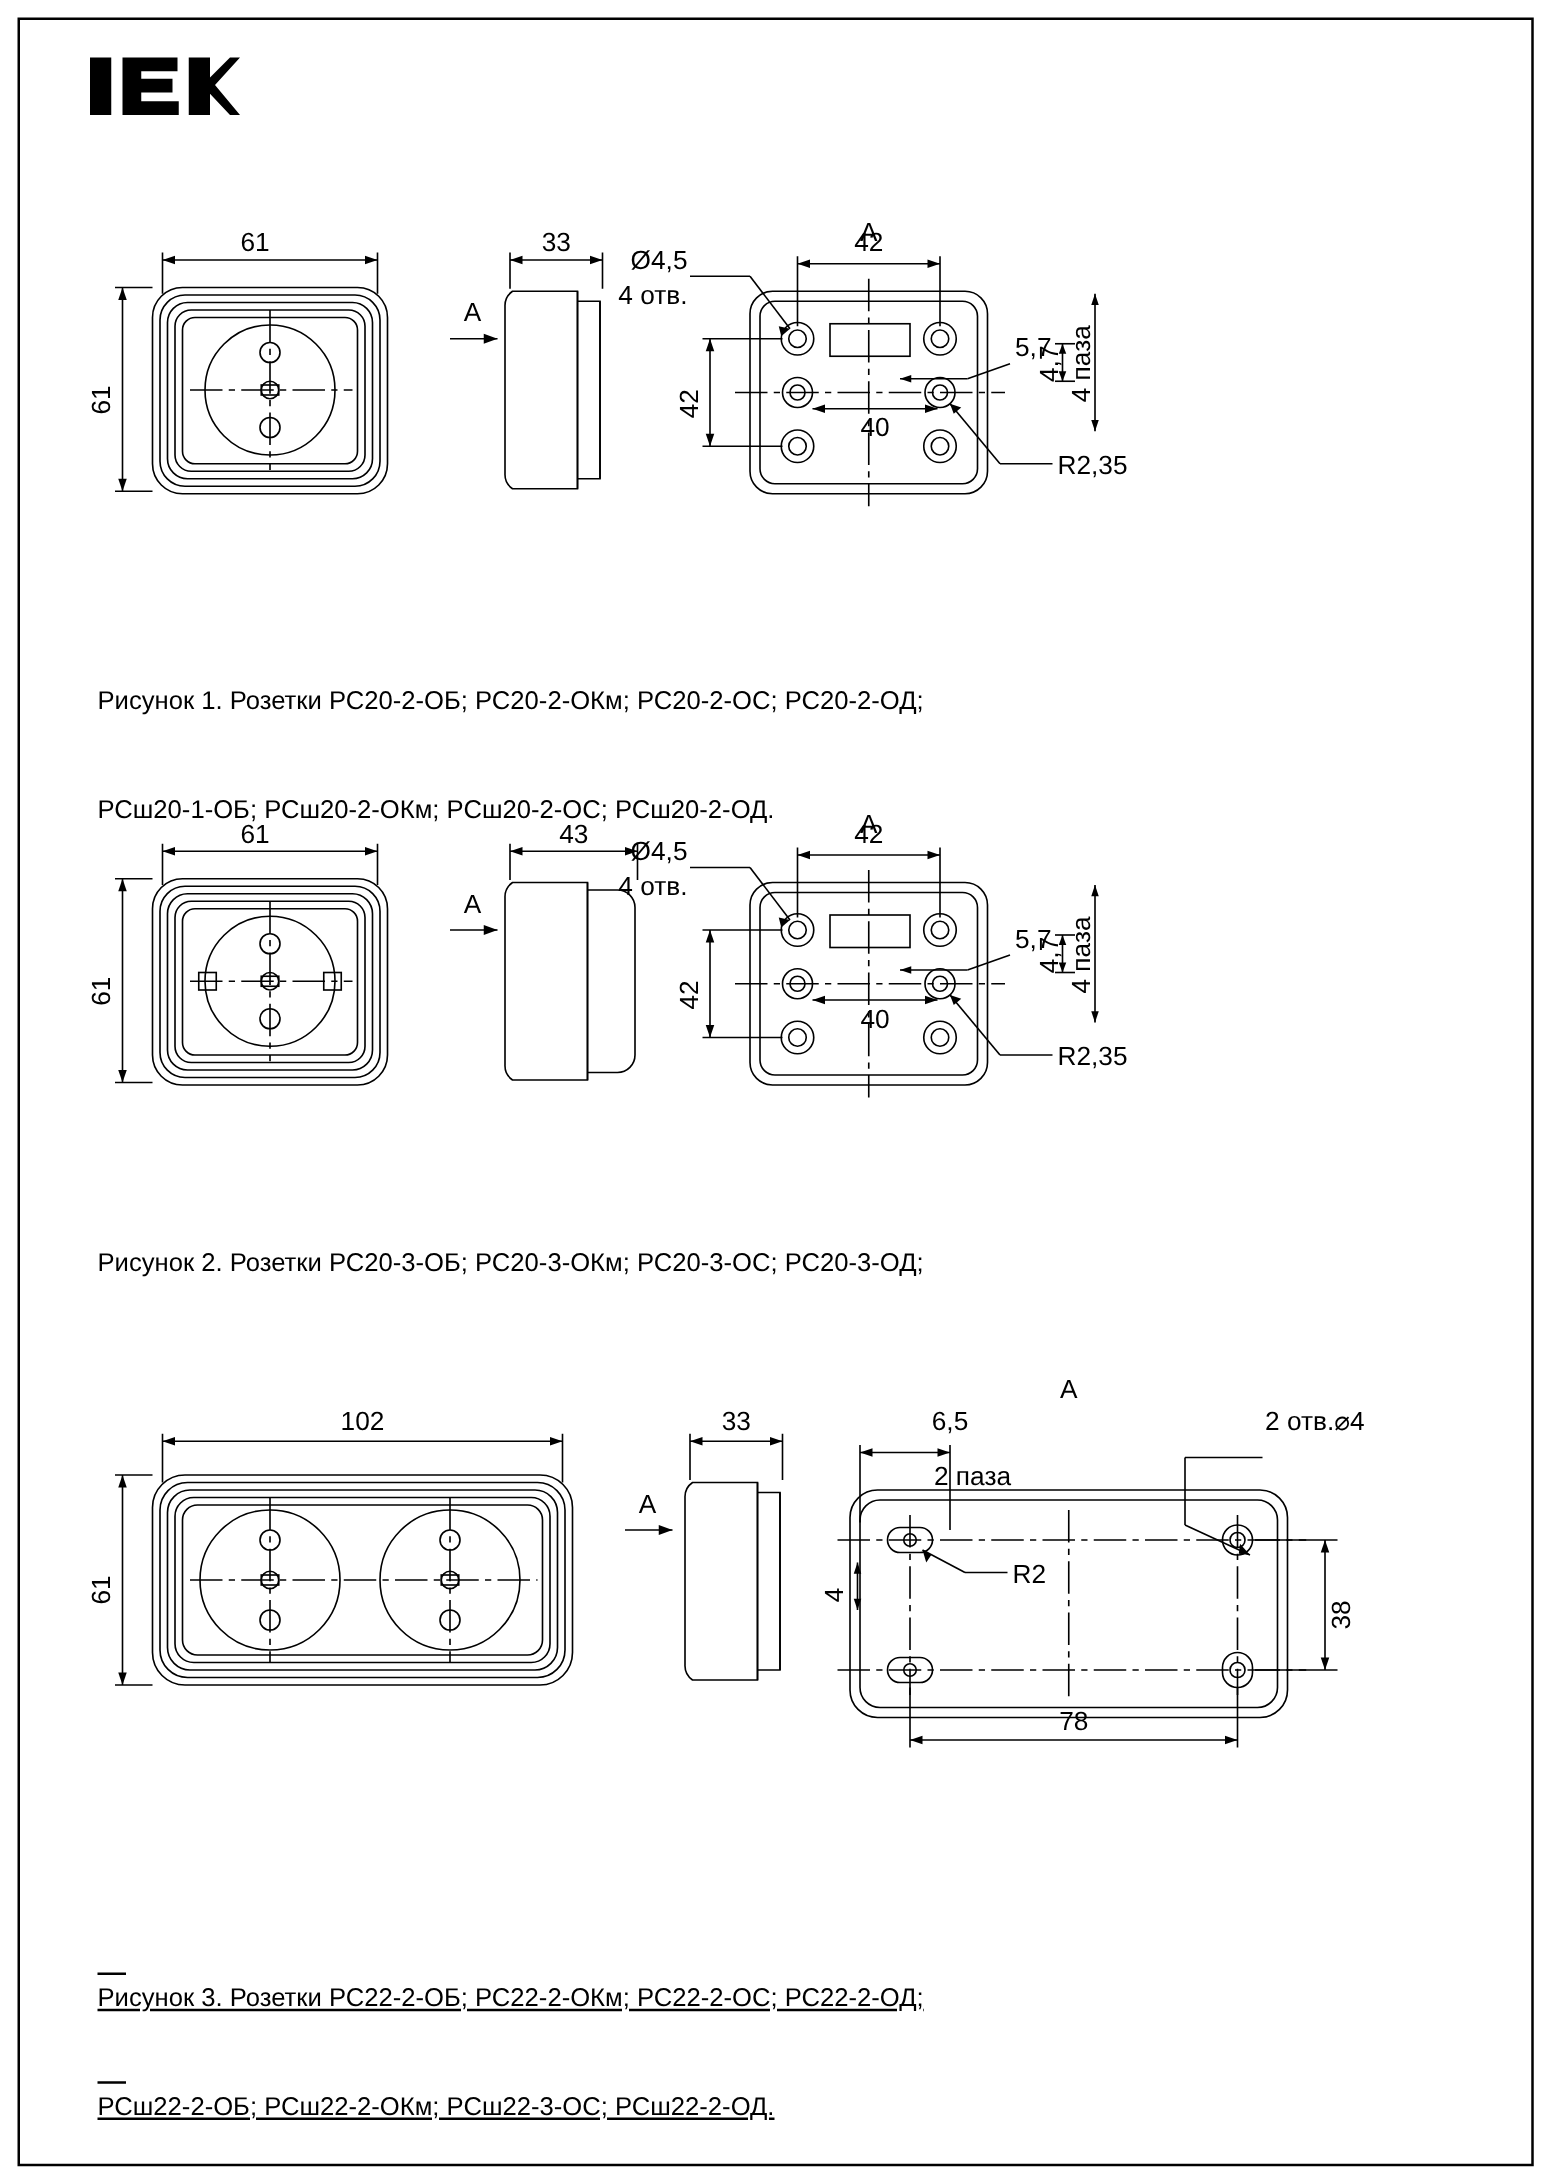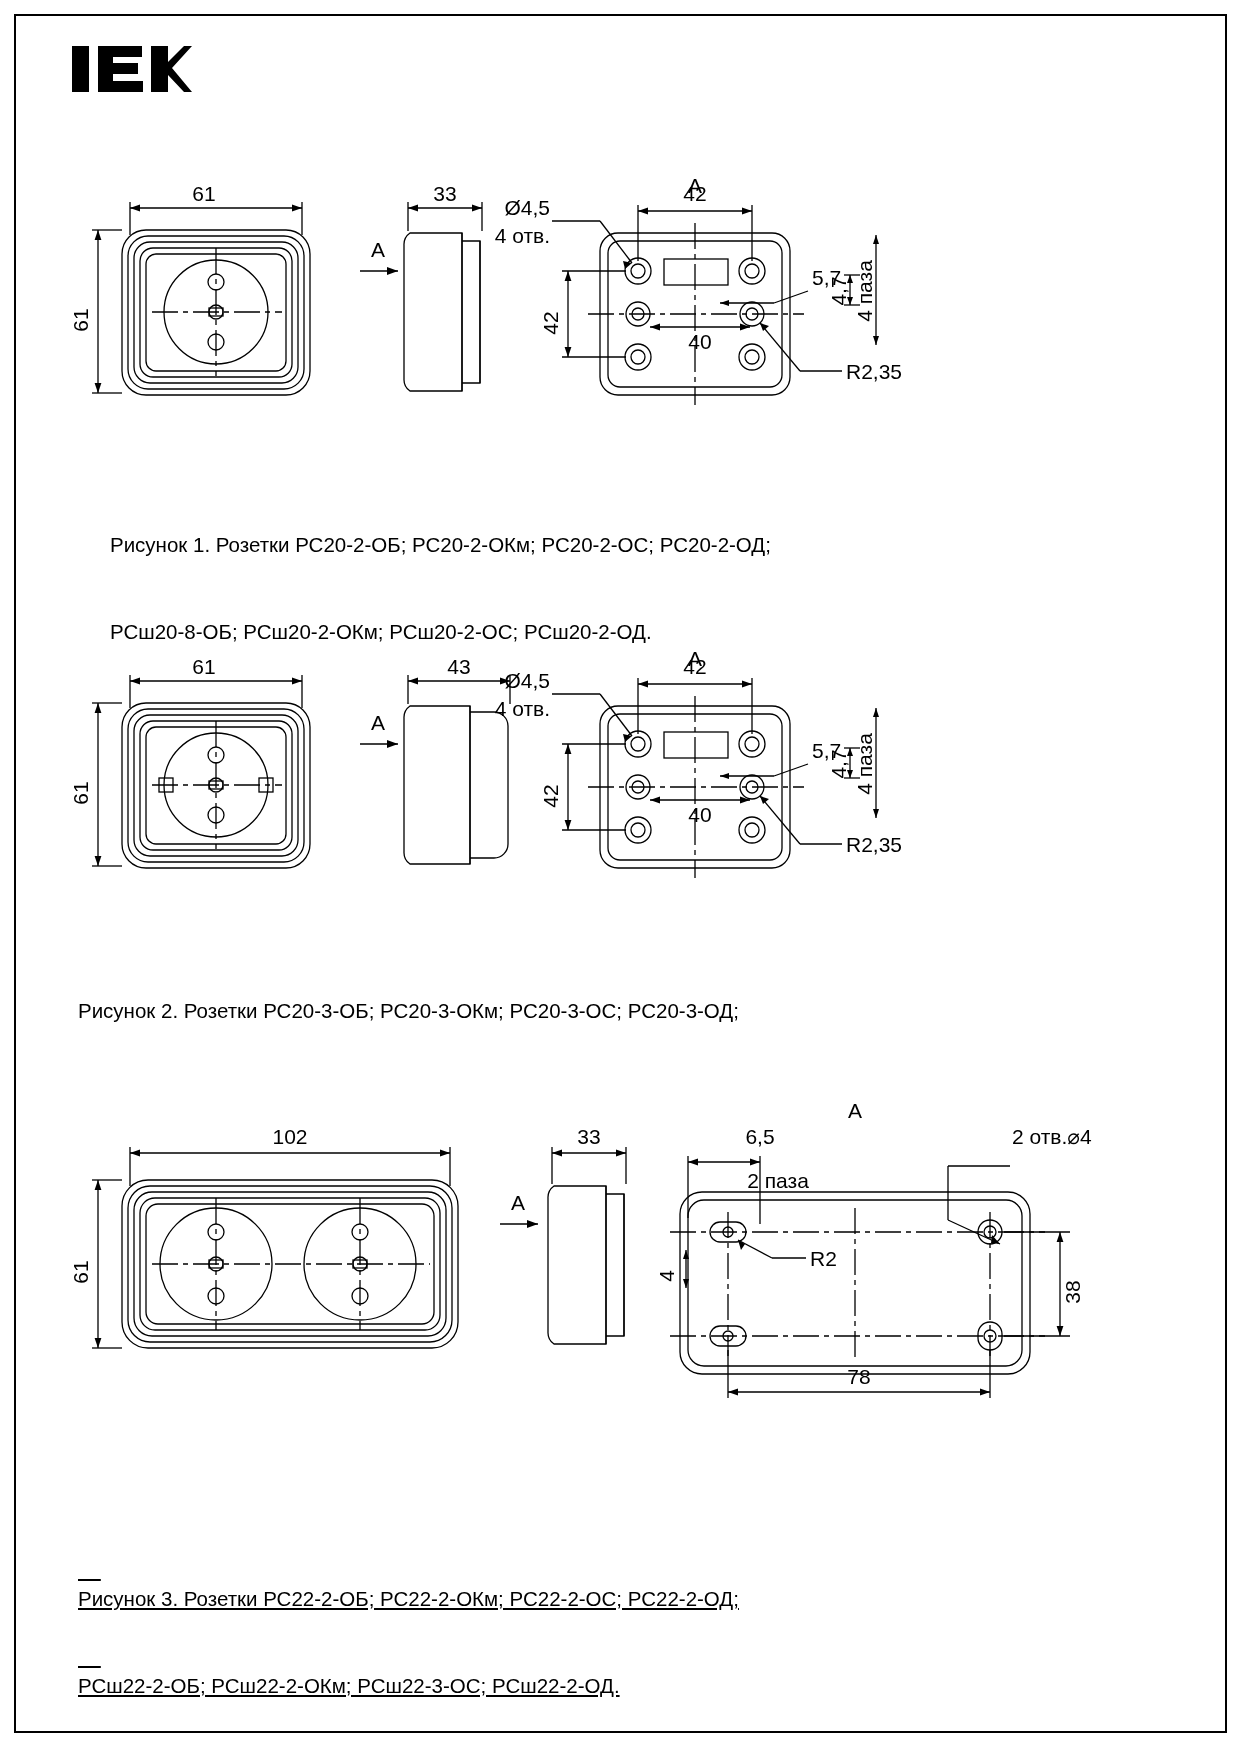--- a/index.html
+++ b/index.html
@@ -141,23 +141,23 @@
         <text x="498" y="148" text-anchor="middle" transform="rotate(-90 498 148)">42</text>
         <text x="640" y="174" text-anchor="middle">40</text>
         <text x="752" y="110">5,7</text>
         <text x="786" y="116" text-anchor="middle" transform="rotate(-90 786 116)">4,7</text>
         <text x="812" y="116" text-anchor="middle" transform="rotate(-90 812 116)">4 паза</text>
         <text x="786" y="204">R2,35</text>
       </g>
     </svg>
   </div>
 
-  <div class="cap" style="left:78px;top:472px;margin-left:32px;">
+  <div class="cap" style="left:78px;top:488px;">
     <div>Рисунок 1. Розетки РС20-2-ОБ; РС20-2-ОКм; РС20-2-ОС; РС20-2-ОД;</div>
-    <div>РСш20-8-ОБ; РСш20-2-ОКм; РСш20-2-ОС; РСш20-2-ОД.</div>
+    <div>РСш20-1-ОБ; РСш20-2-ОКм; РСш20-2-ОС; РСш20-2-ОД.</div>
   </div>
 
   <div class="fig" style="left:60px;top:648px;">
     <svg width="1080" height="290" viewBox="0 0 1080 290">
       <g stroke="#000" fill="none" stroke-width="1.3">
         <line x1="70" y1="33" x2="242" y2="33"></line>
         <path d="M70 33 l10 -3.4 v6.8 z" fill="#000" stroke="none"></path>
         <path d="M242 33 l-10 -3.4 v6.8 z" fill="#000" stroke="none"></path>
         <line x1="70" y1="27" x2="70" y2="60"></line>
         <line x1="242" y1="27" x2="242" y2="60"></line>

